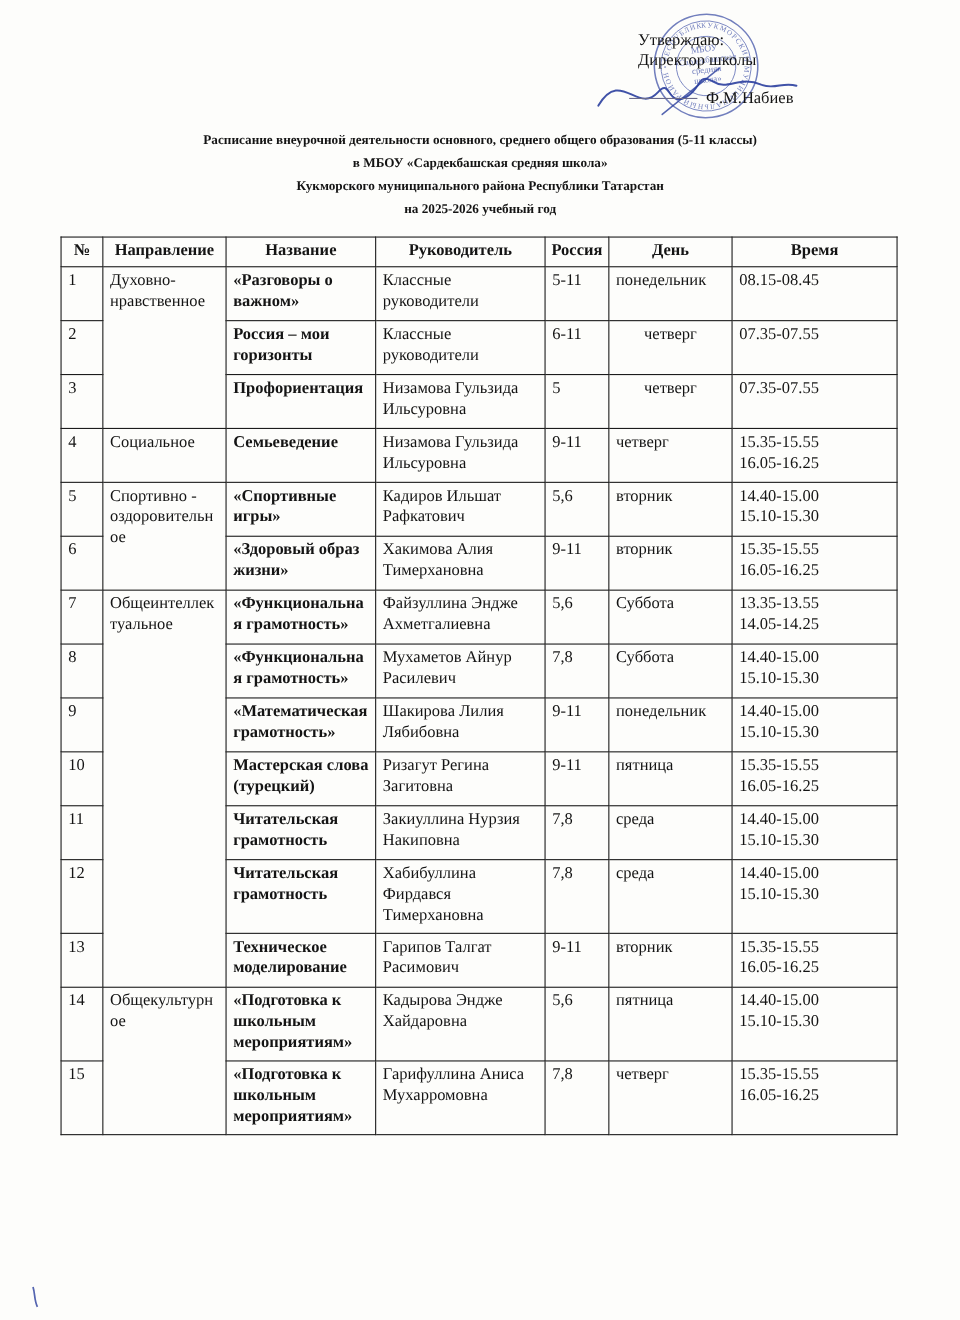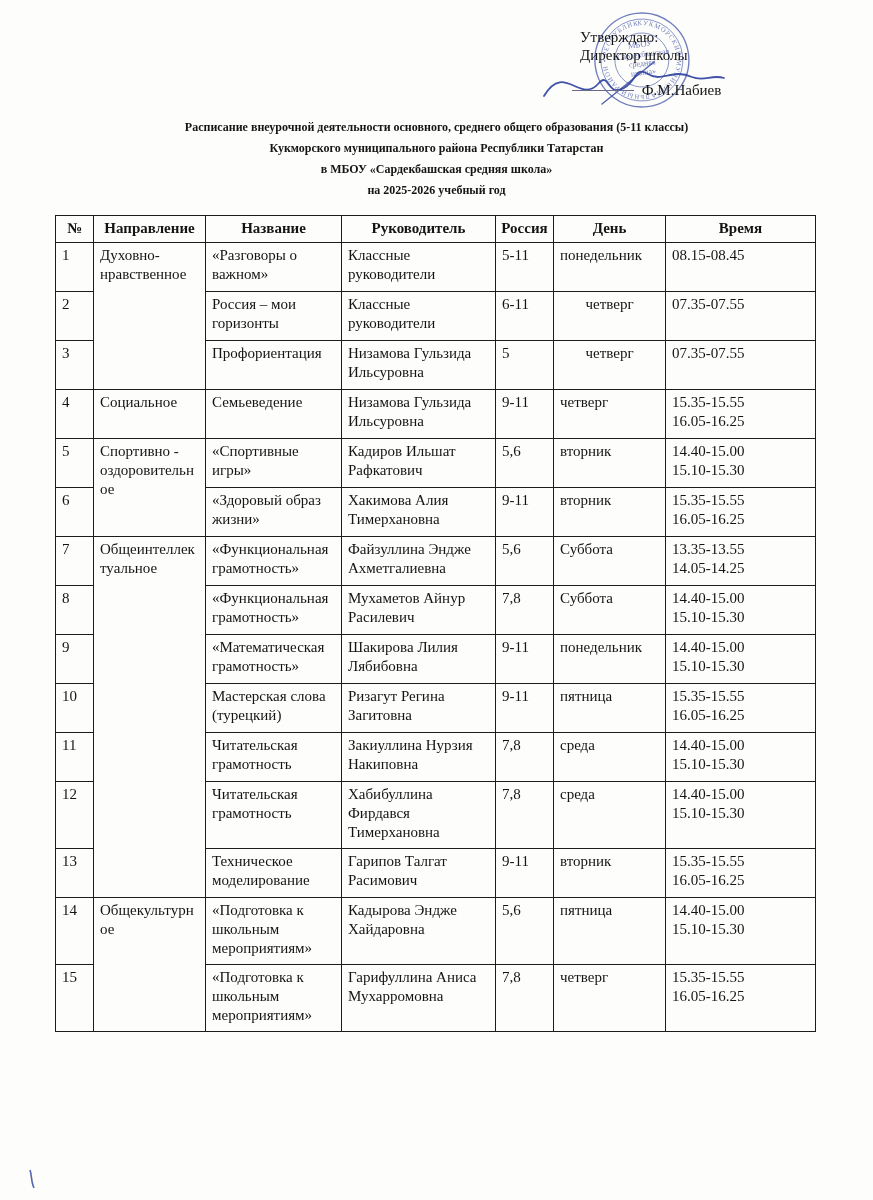--- a/index.html
+++ b/index.html
@@ -49,21 +49,21 @@
     padding:3px 6px 6px 6px;
     line-height:1.27;
     overflow-wrap:break-word; word-wrap:break-word; word-break:break-word;
   }
   .schedule-table th {
     font-weight:bold; text-align:center; vertical-align:middle;
     height:22px; padding:2px 4px;
   }
   .schedule-table tbody tr { height:49px; }
   td.col-num  { text-align:left; }
-  td.col-name { font-weight:normal;margin-left:48px; }
+  td.col-name { font-weight:bold;margin-left:48px; }
   td.col-klass { text-align:left; }
   td.col-day  { text-align:left; }
   td.col-time { white-space:pre-line;margin-left:28px; }
   
   tbody tr:nth-child(2) td.col-day, tbody tr:nth-child(3) td.col-day { text-align:center; }
   tbody tr:nth-child(4) td.col-klass,
   tbody tr:nth-child(6) td.col-klass,
   tbody tr:nth-child(9) td.col-klass,
   tbody tr:nth-child(10) td.col-klass,
   tbody tr:nth-child(13) td.col-klass { text-align:left; }
@@ -100,22 +100,22 @@
     <div class="line">Утверждаю:</div>
     <div class="line">Директор школы</div>
   </div>
   <div class="sign-row">
     <span class="sign-underline"></span>
     <span>Ф.М.Набиев</span>
   </div>
 
   <div class="title-block">
     <div>Расписание внеурочной деятельности основного, среднего общего образования (5-11 классы)</div>
+    <div>в МБОУ «Сардекбашская средняя школа»</div>
     <div>Кукморского муниципального района Республики Татарстан</div>
-    <div>в МБОУ «Сардекбашская средняя школа»</div>
     <div>на 2025-2026 учебный год</div>
   </div>
 
   <table class="schedule-table">
     <colgroup>
       <col style="width:38px">
       <col style="width:112px">
       <col style="width:136px">
       <col style="width:154px">
       <col style="width:58px">

